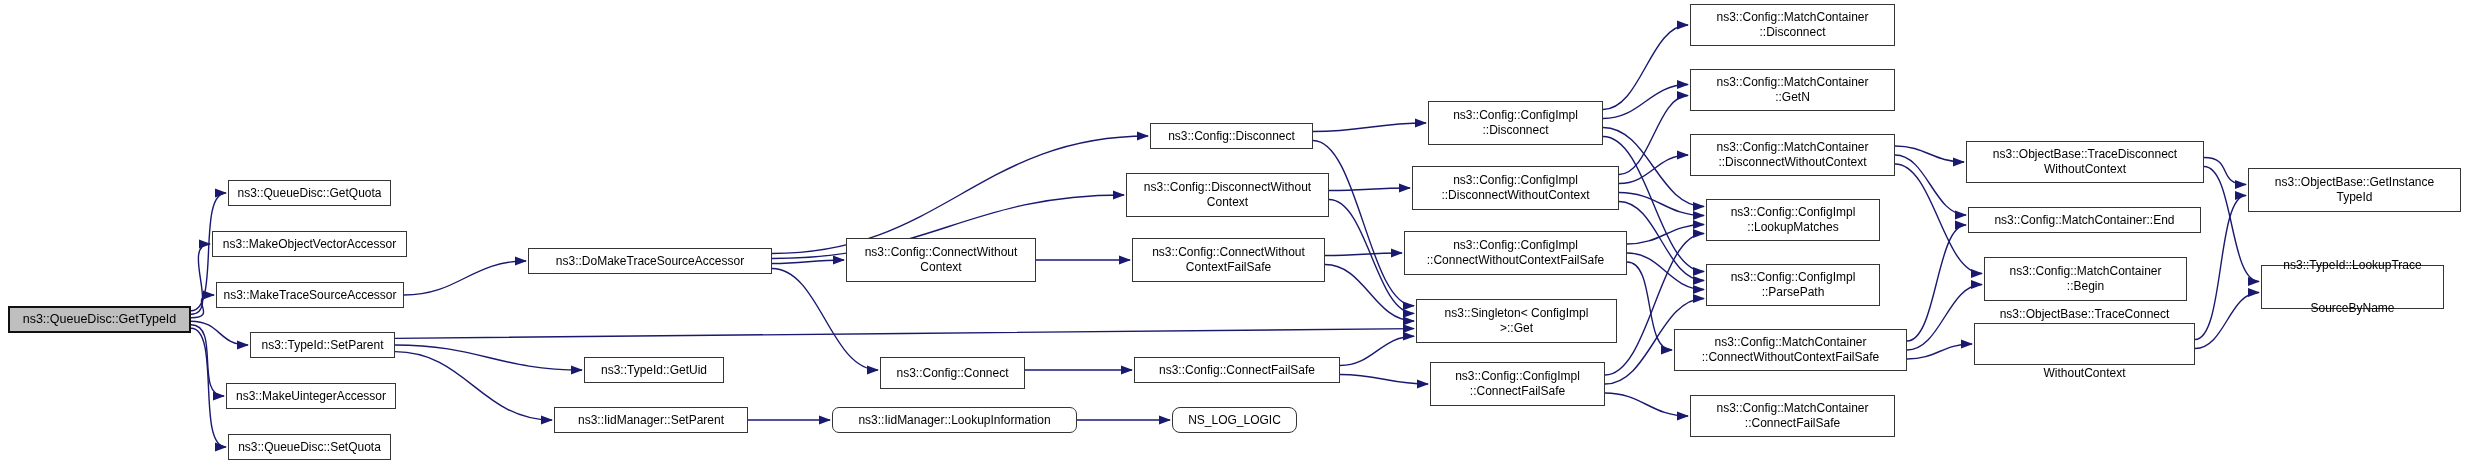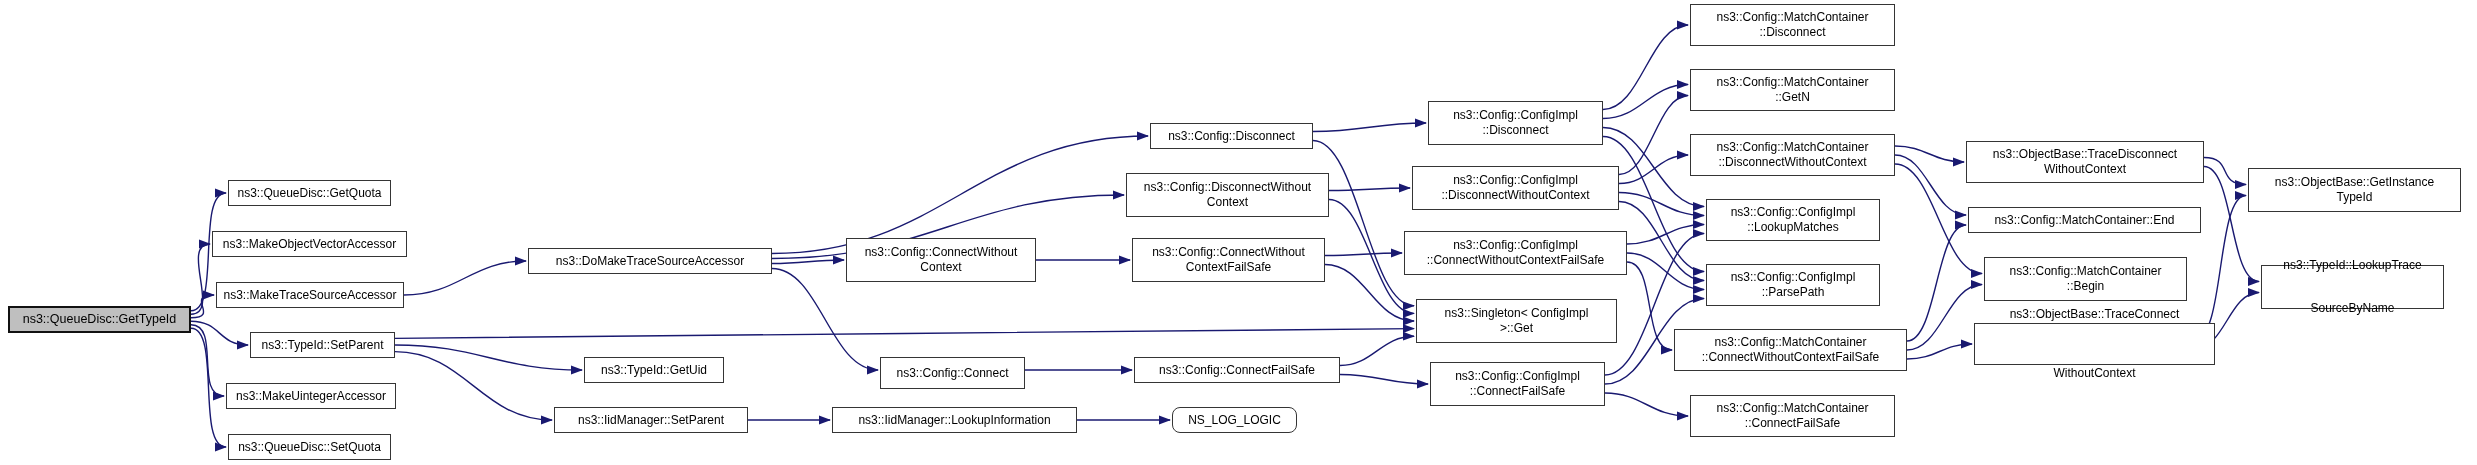--- a/index.html
+++ b/index.html
@@ -147,21 +147,21 @@
       <div class="node" style="left: 880px; top: 357px; width: 145px; height: 32px; border-color: rgb(53, 53, 53);">
         <div class="ln">ns3::Config::Connect</div>
       </div>
       <div class="node" style="left: 1134px; top: 357px; width: 206px; height: 26px; border-color: rgb(53, 53, 53);">
         <div class="ln">ns3::Config::ConnectFailSafe</div>
       </div>
       <div class="node" style="left: 1416px; top: 299px; width: 201px; height: 44px; border-color: rgb(53, 53, 53);">
         <div class="ln">ns3::Singleton&lt; ConfigImpl</div>
         <div class="ln">&gt;::Get</div>
       </div>
-      <div class="node" style="left: 832px; top: 407px; width: 245px; height: 26px; border-color: rgb(53, 53, 53);">
+      <div class="node" style="left: 832px; top: 407px; width: 245px; height: 26px; border-color: rgb(53, 53, 53); border-radius: 7px;">
         <div class="ln">ns3::IidManager::LookupInformation</div>
       </div>
       <div class="node" style="left: 1172px; top: 407px; width: 125px; height: 26px; border-color: rgb(53, 53, 53); border-radius: 8px;">
         <div class="ln">NS_LOG_LOGIC</div>
       </div>
       <div class="node" style="left: 1428px; top: 101px; width: 175px; height: 44px; border-color: rgb(53, 53, 53);">
         <div class="ln">ns3::Config::ConfigImpl</div>
         <div class="ln">::Disconnect</div>
       </div>
       <div class="node" style="left: 1412px; top: 166px; width: 207px; height: 44px; border-color: rgb(53, 53, 53);">
@@ -208,21 +208,21 @@
         <div class="ln">ns3::ObjectBase::TraceDisconnect</div>
         <div class="ln">WithoutContext</div>
       </div>
       <div class="node" style="left: 1968px; top: 207px; width: 233px; height: 26px; border-color: rgb(53, 53, 53); text-align: right;">
         <div class="ln">ns3::Config::MatchContainer::End</div>
       </div>
       <div class="node" style="left: 1984px; top: 257px; width: 203px; height: 44px; border-color: rgb(53, 53, 53);">
         <div class="ln">ns3::Config::MatchContainer</div>
         <div class="ln">::Begin</div>
       </div>
-      <div class="node" style="left: 1974px; top: 323px; width: 241px; height: 42px; border-color: rgb(53, 53, 53); gap: 44px;">
+      <div class="node" style="left: 1974px; top: 323px; width: 221px; height: 42px; border-color: rgb(53, 53, 53); gap: 44px;">
         <div class="ln">ns3::ObjectBase::TraceConnect</div>
         <div class="ln">WithoutContext</div>
       </div>
       <div class="node" style="left: 2248px; top: 168px; width: 213px; height: 44px; border-color: rgb(53, 53, 53);">
         <div class="ln">ns3::ObjectBase::GetInstance</div>
         <div class="ln">TypeId</div>
       </div>
       <div class="node" style="left: 2261px; top: 265px; width: 183px; height: 44px; border-color: rgb(53, 53, 53); gap: 28px;">
         <div class="ln">ns3::TypeId::LookupTrace</div>
         <div class="ln">SourceByName</div>

